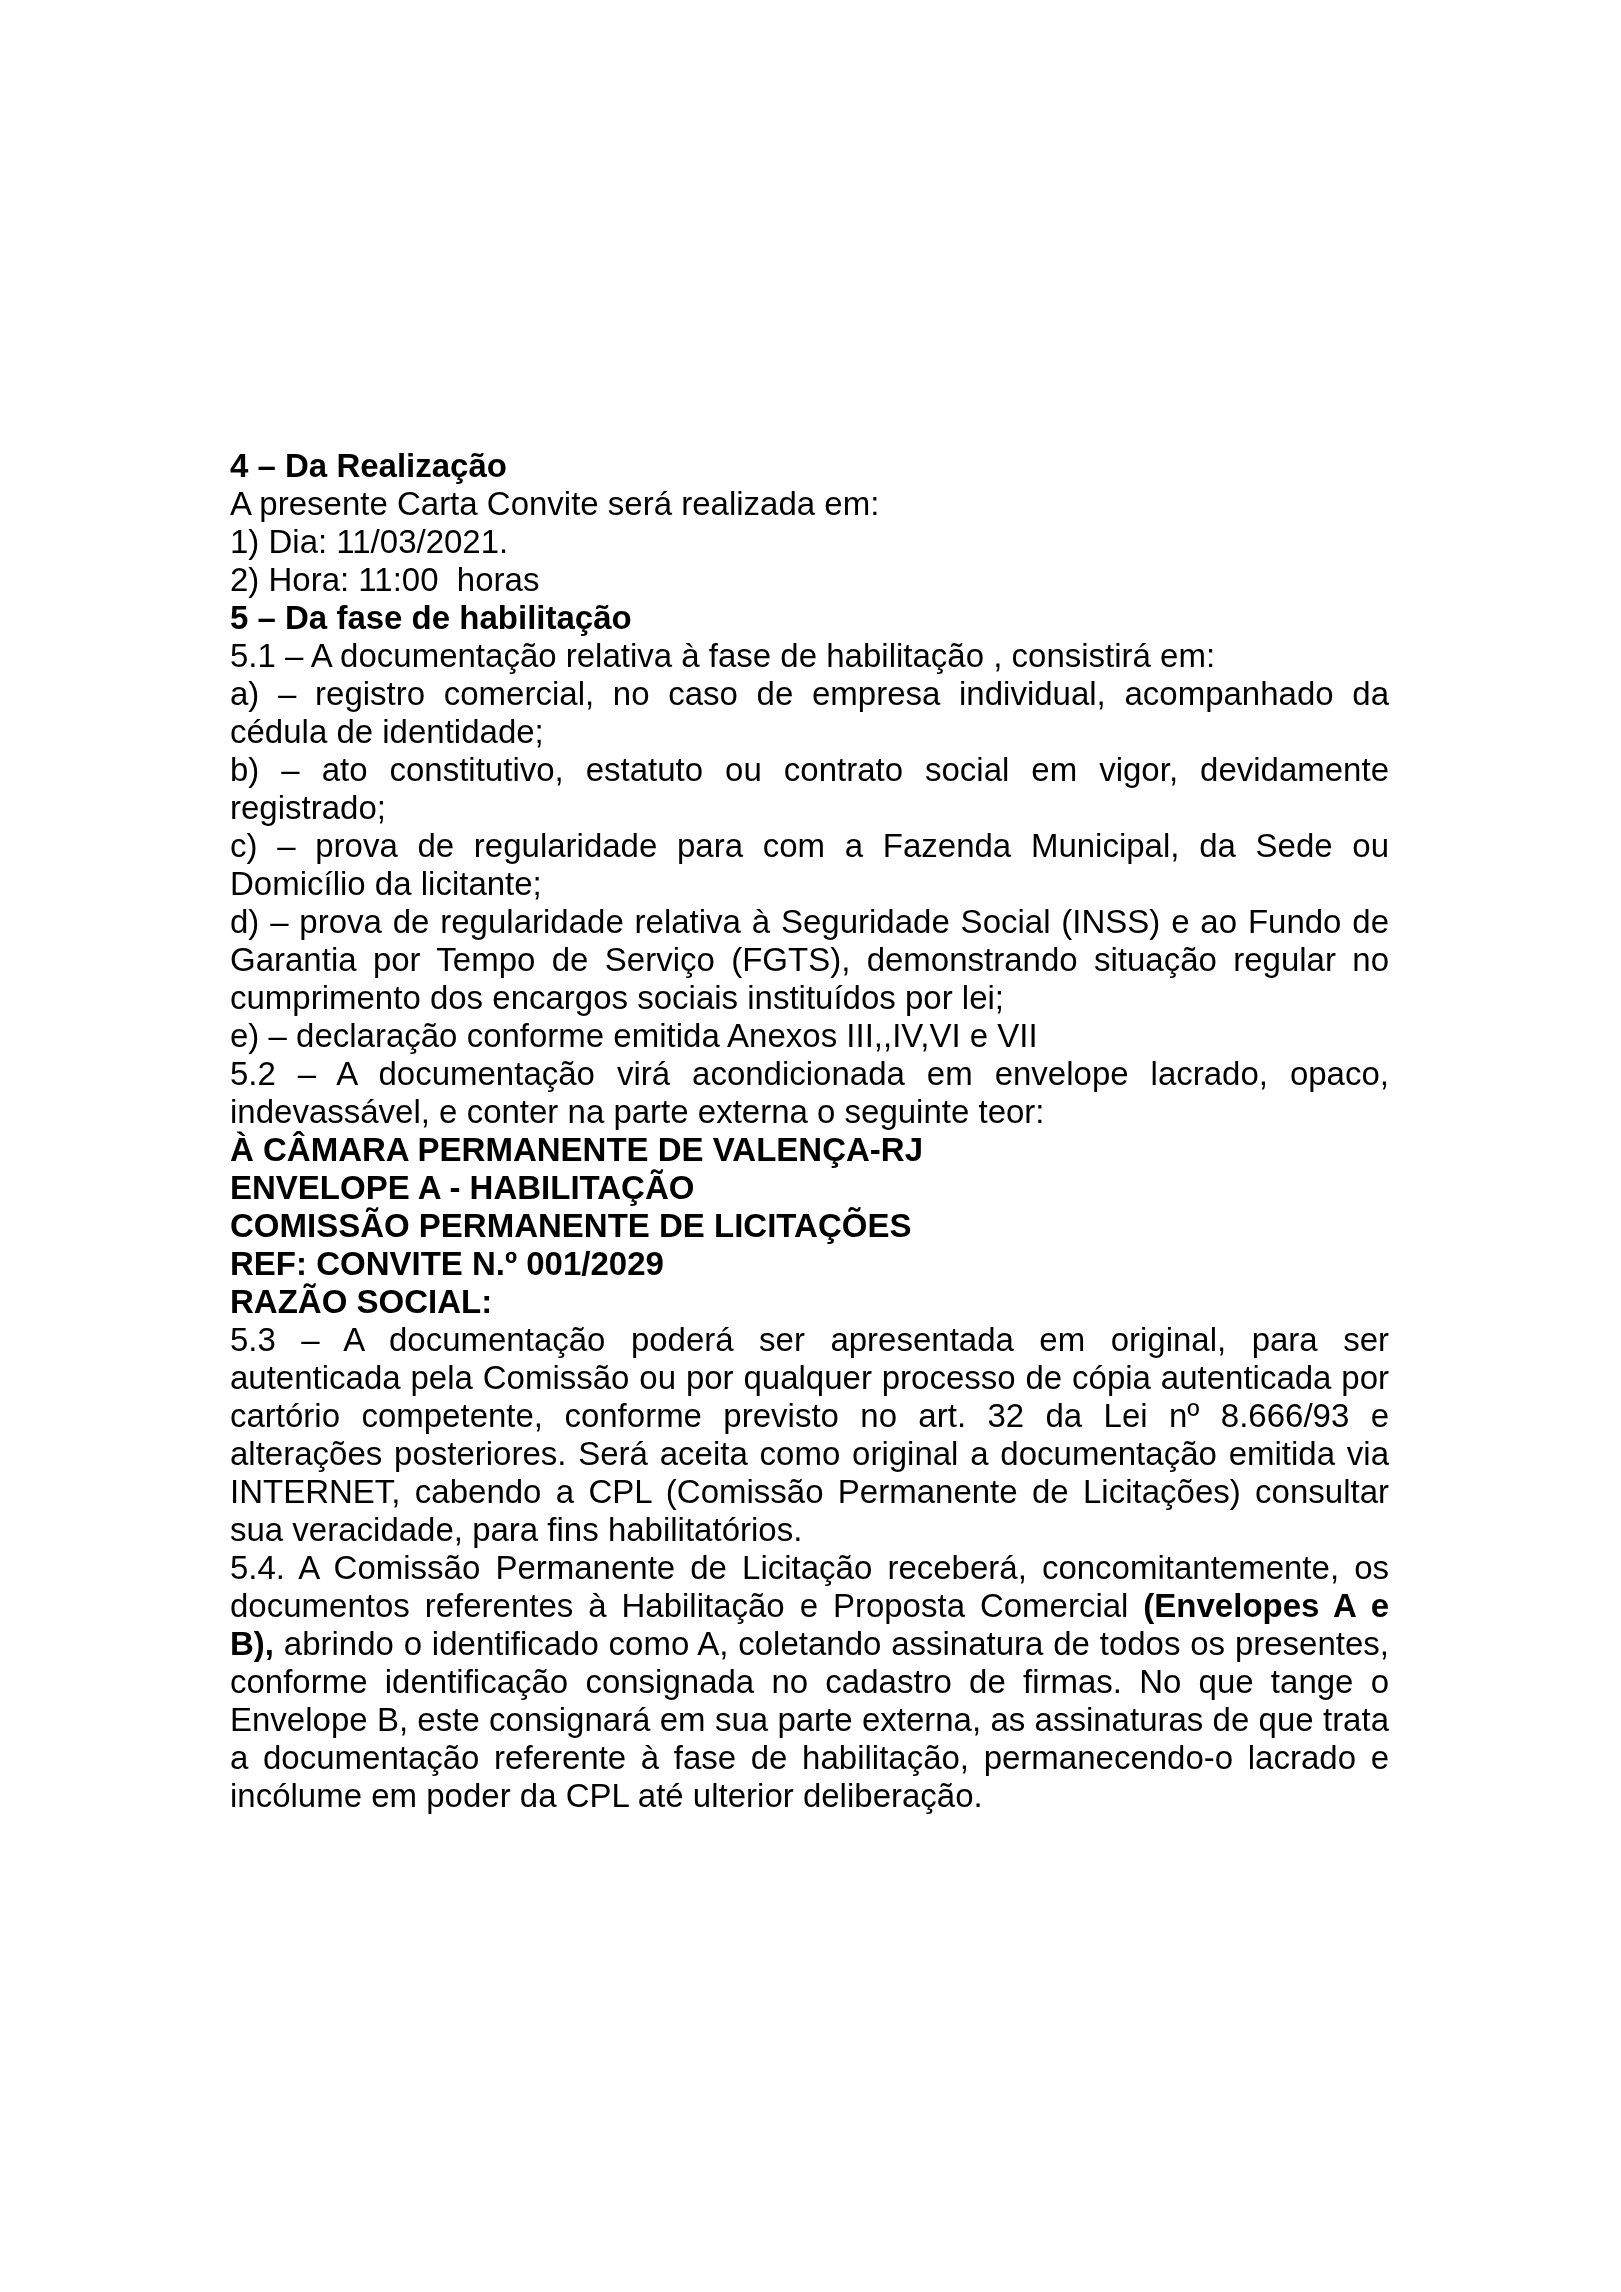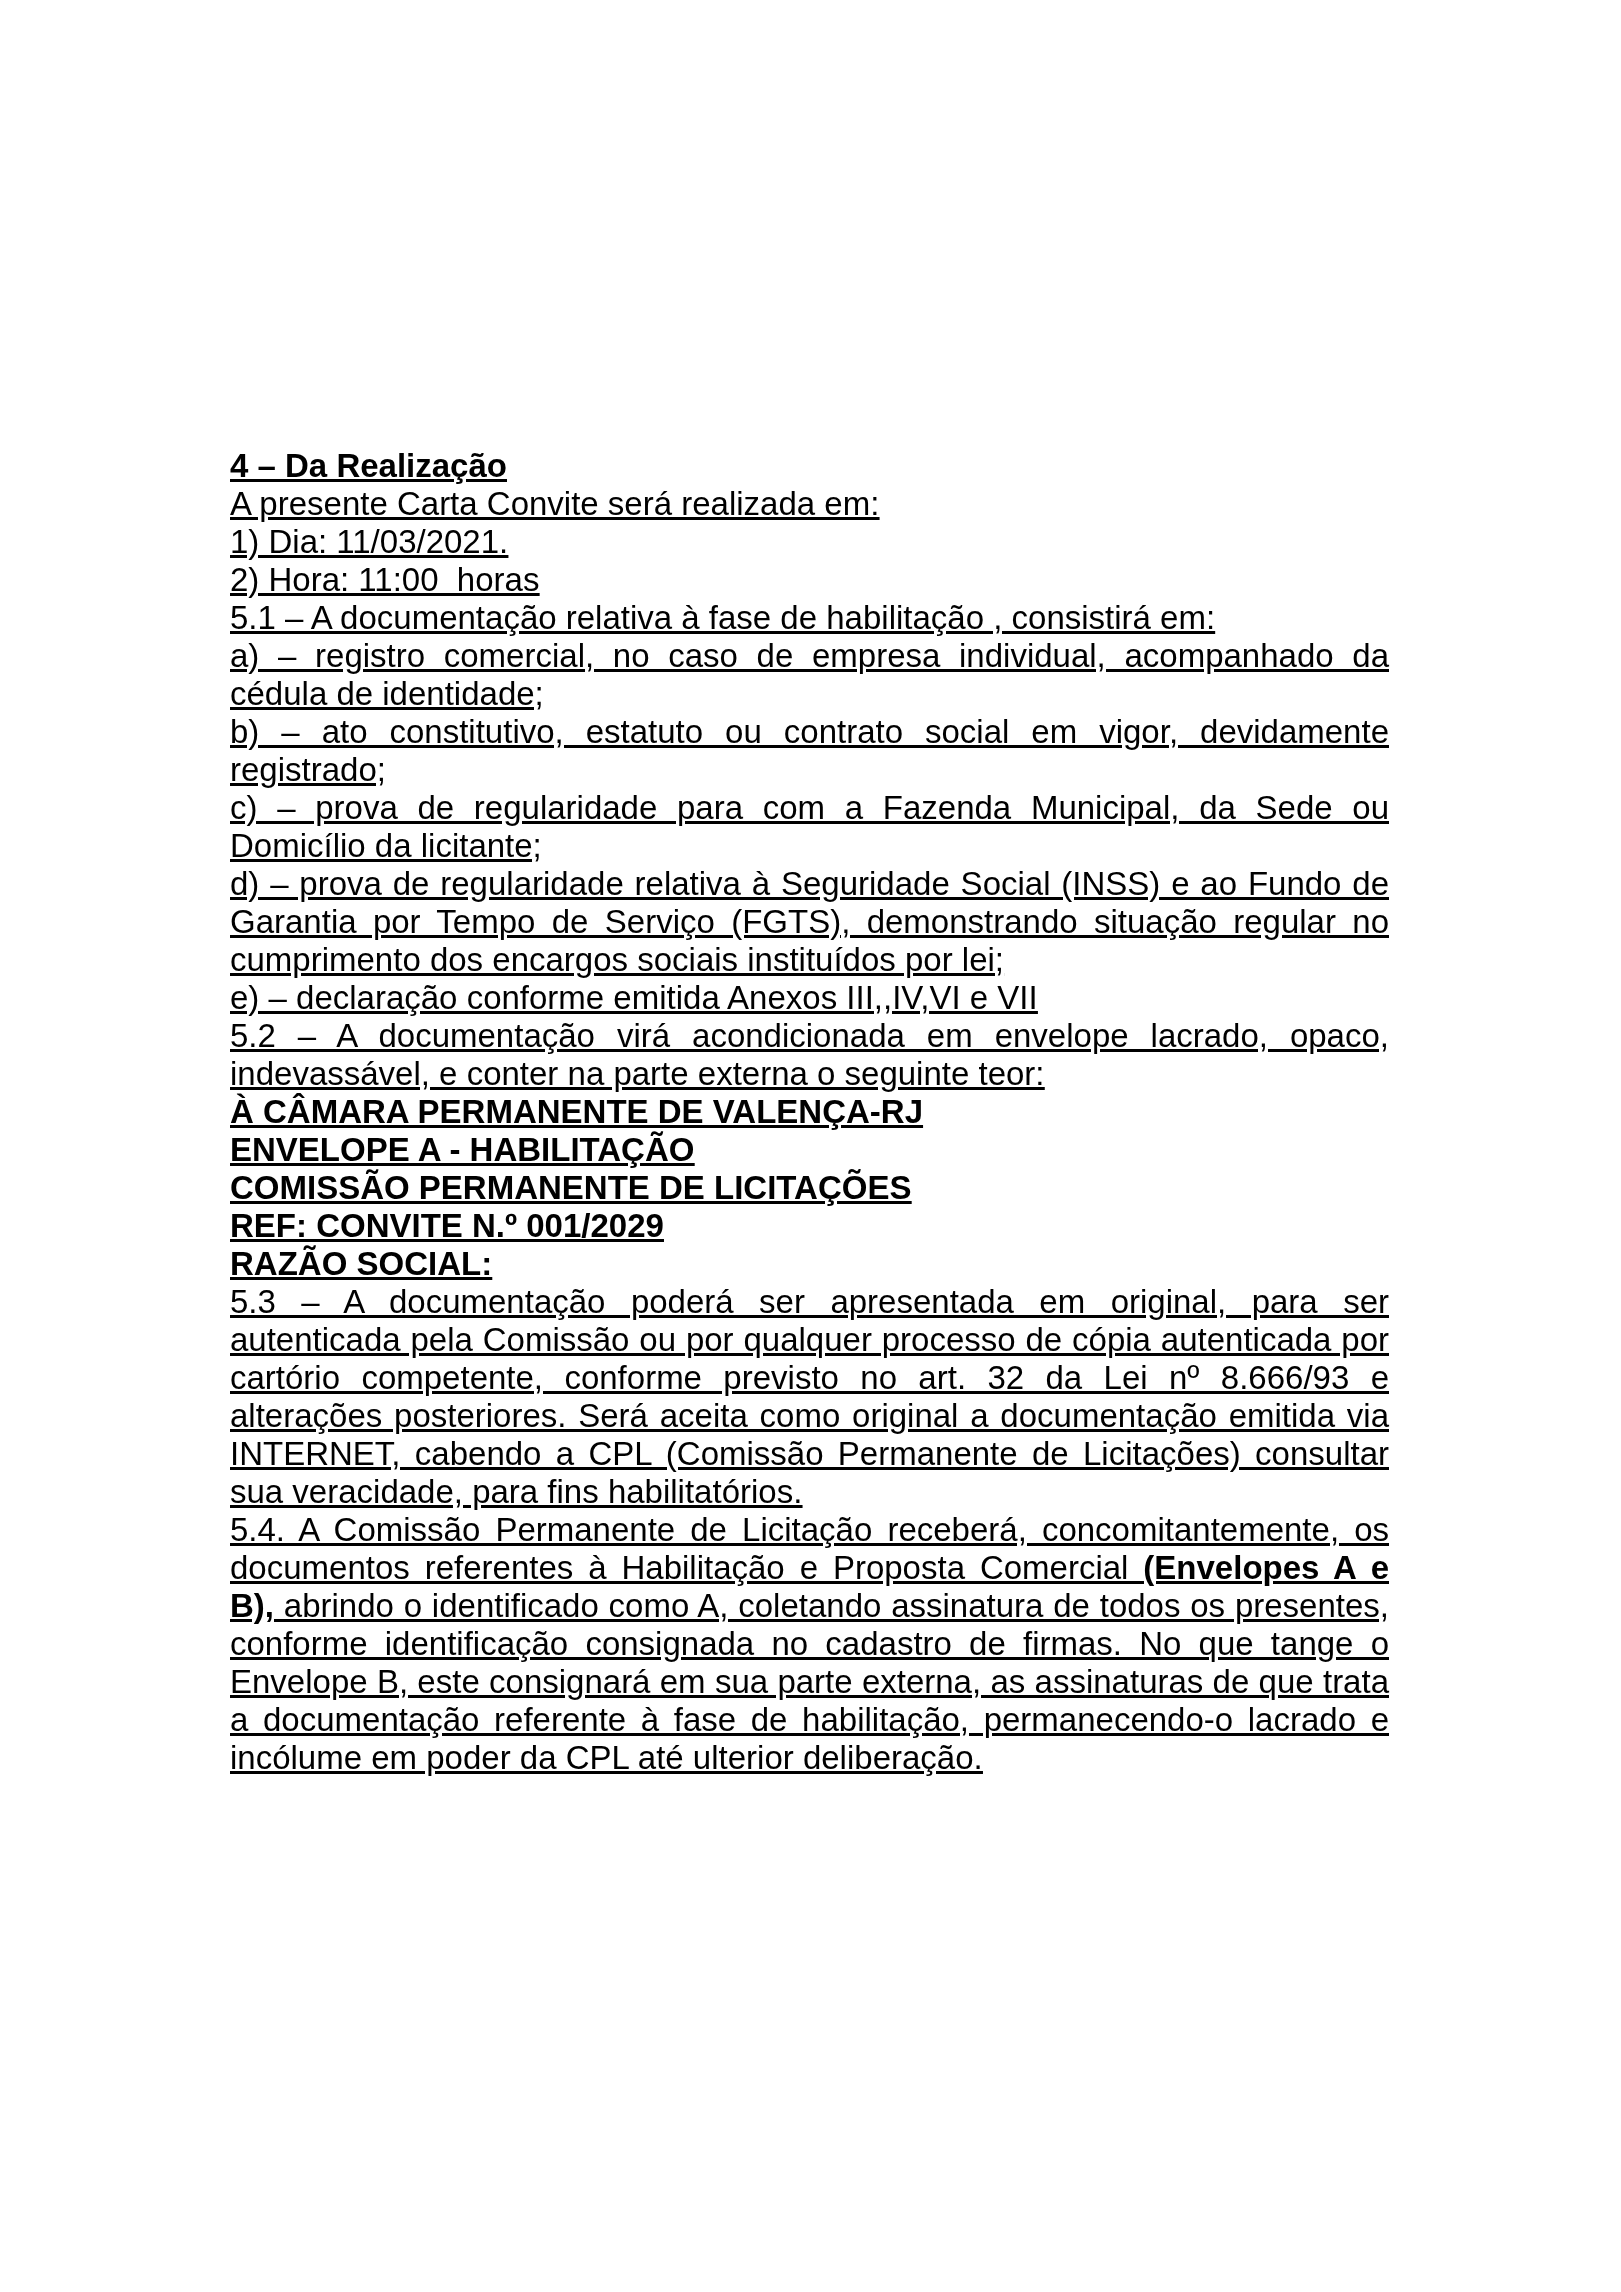--- a/index.html
+++ b/index.html
@@ -1,15 +1,15 @@
 <!DOCTYPE html>
 <html><head>
 <meta charset="utf-8">
 <style>
-  * { margin: 0; padding: 0; box-sizing: border-box; text-decoration: underline; }
+  * { margin: 0; padding: 0; box-sizing: border-box; }
   html, body {
     background: #ffffff;
   }
   body {
     width: 1621px;
     height: 2293px;
     font-family: "Liberation Sans", "DejaVu Sans", sans-serif;
     color: #000000;
   }
   .page {
@@ -38,20 +38,21 @@
 <body>
 
 <div class="page">
   <div class="content">
 
     <p class="bold">4 – Da Realização</p>
     <p>A presente Carta Convite será realizada em:</p>
     <p>1) Dia: 11/03/2021.</p>
     <p class="keepspace">2) Hora: 11:00  horas</p>
 
+    <p class="bold gap">5 – Da fase de habilitação</p>
 
     <p class="gap">5.1 – A documentação relativa à fase de habilitação , consistirá em:</p>
 
     <p class="justify gap">a) – registro comercial, no caso de empresa individual, acompanhado da cédula de identidade;</p>
     <p class="justify">b) – ato constitutivo, estatuto ou contrato social em vigor, devidamente registrado;</p>
     <p class="justify">c) – prova de regularidade para com a Fazenda Municipal, da Sede ou Domicílio da licitante;</p>
     <p class="justify">d) – prova de regularidade relativa à Seguridade Social (INSS) e ao  Fundo de Garantia por Tempo de Serviço (FGTS), demonstrando situação regular no cumprimento dos encargos sociais instituídos por lei;</p>
     <p>e) – declaração conforme emitida Anexos III,,IV,VI e VII</p>
     <p class="justify">5.2 – A documentação virá acondicionada em envelope lacrado, opaco, indevassável, e conter na parte externa o seguinte teor:</p>
 

